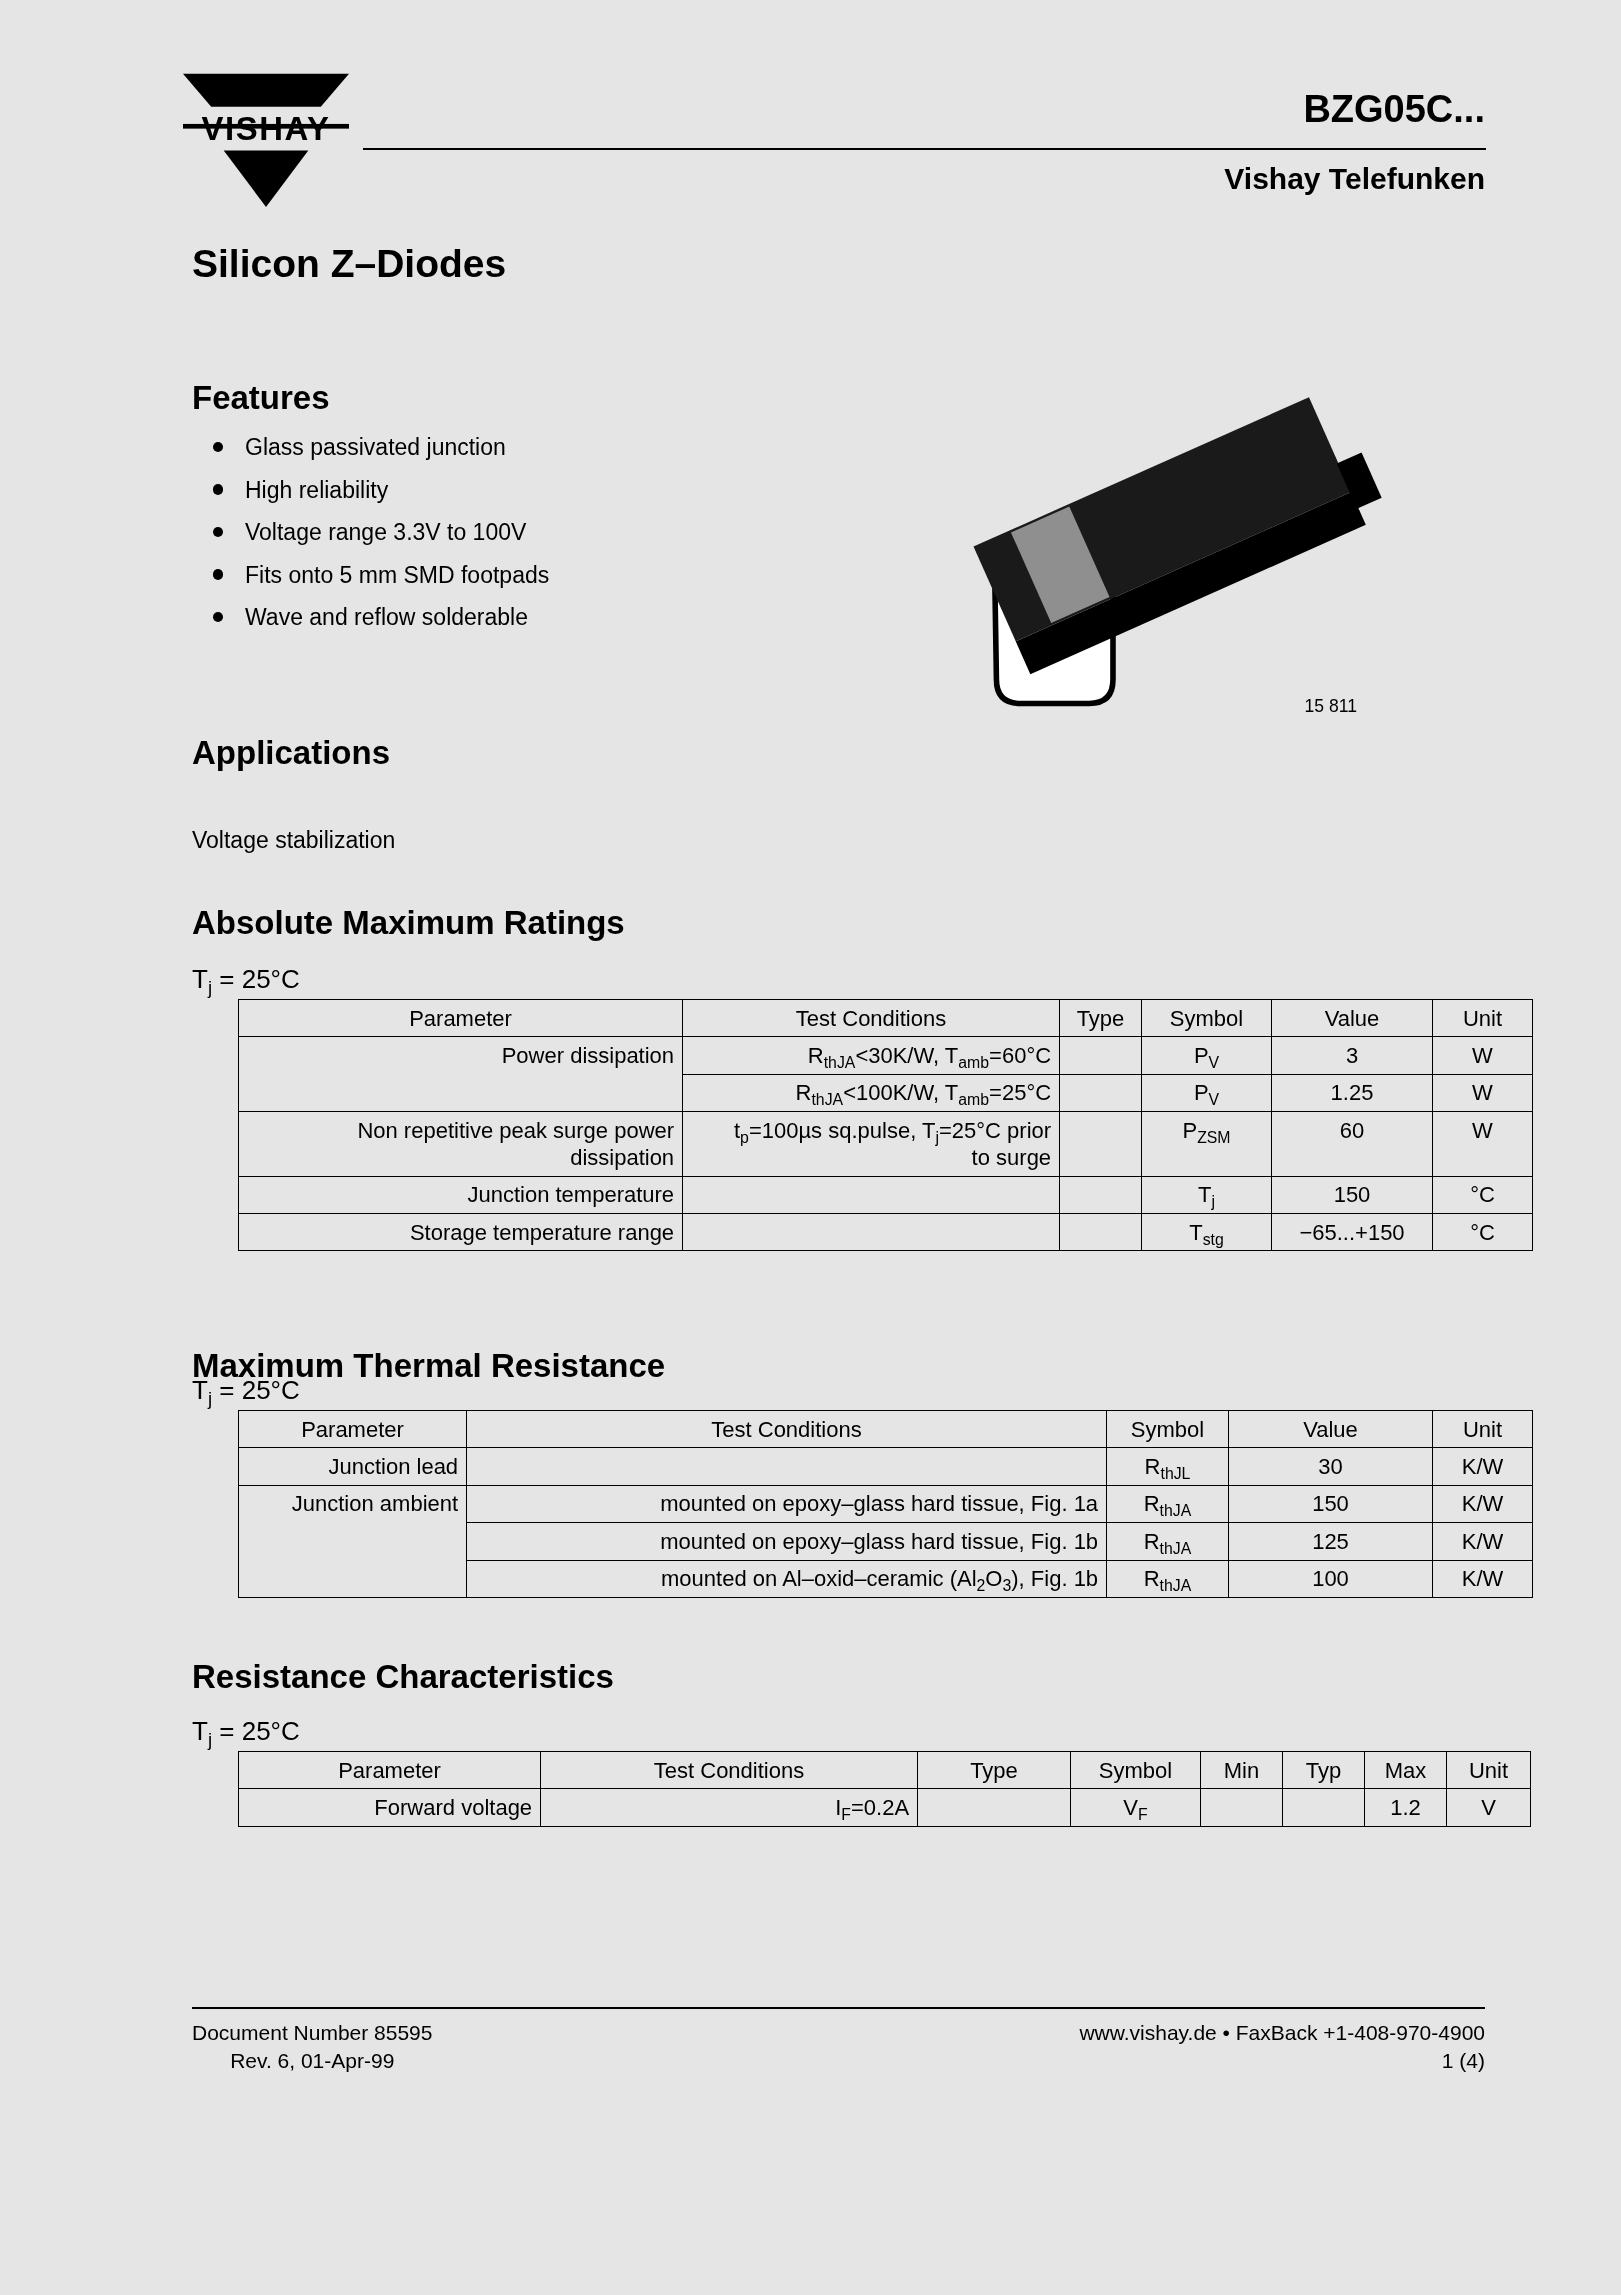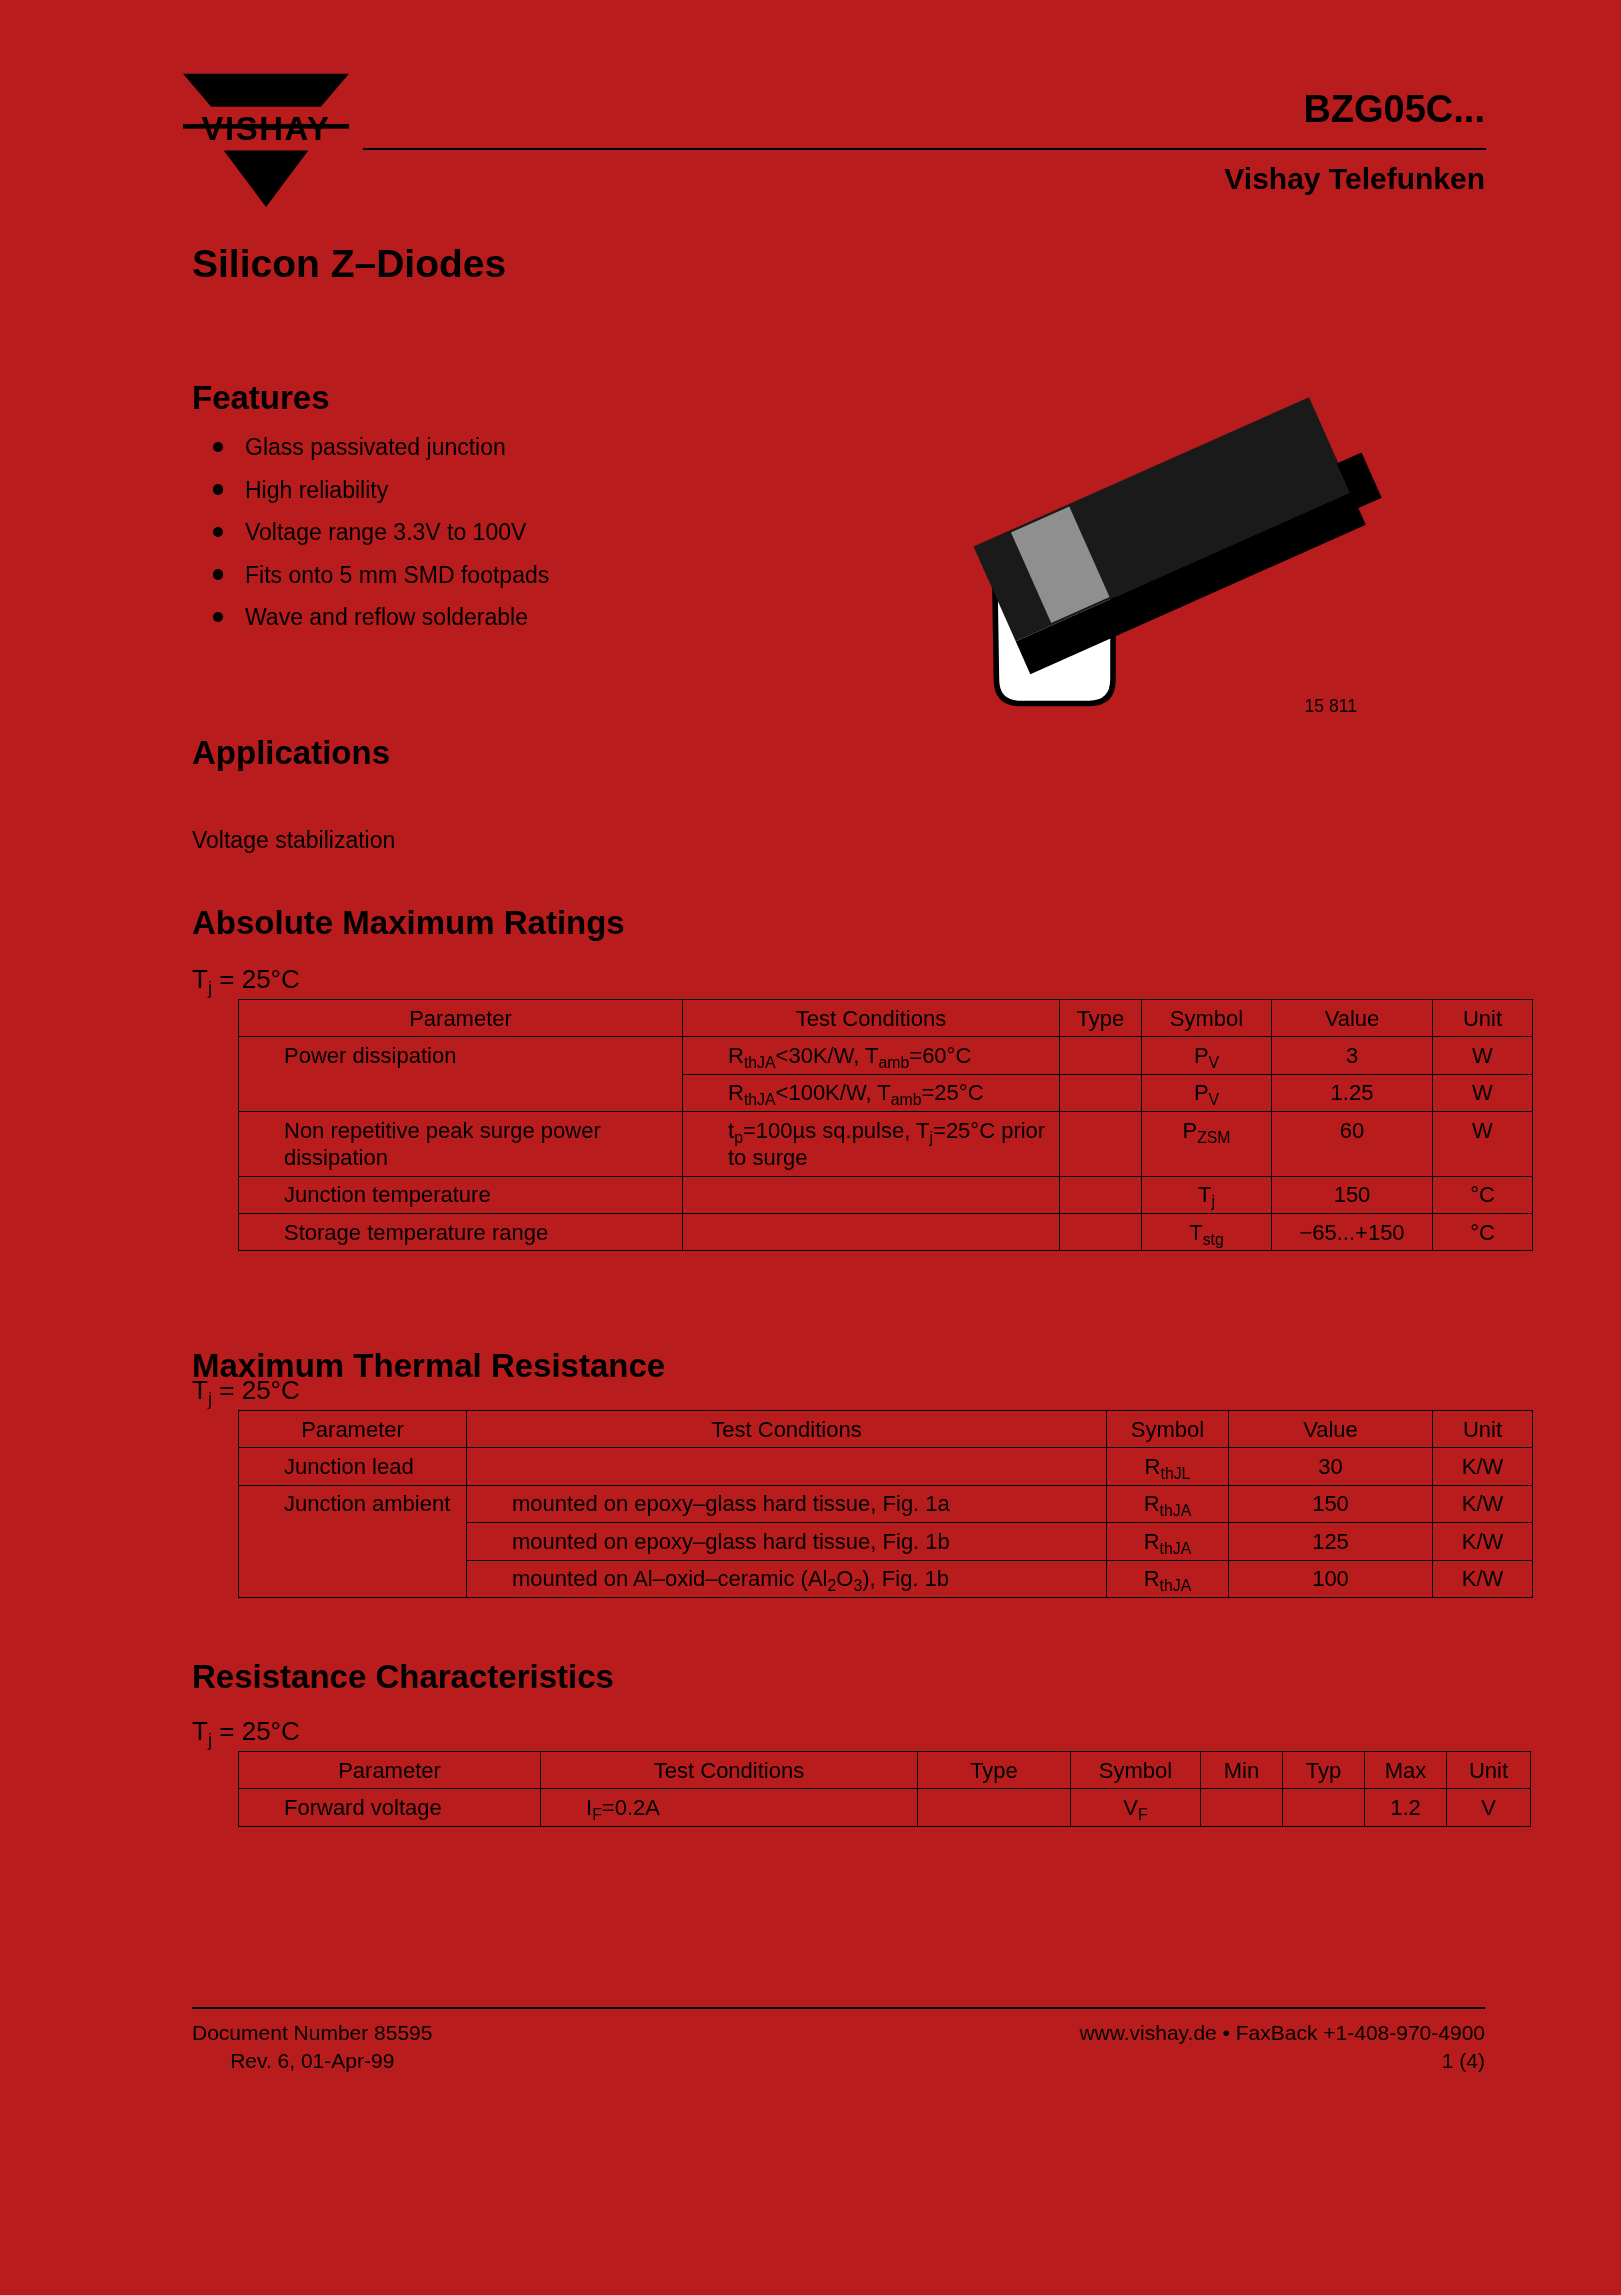--- a/index.html
+++ b/index.html
@@ -1,18 +1,18 @@
 <!DOCTYPE html>
 <html style="font-size:12.6px"><head>
 <meta charset="utf-8">
 <style>
   * { margin:0; padding:0; box-sizing:border-box; }
   html,body { background:#fff; }
   .page {
-    position:relative; width:1622px; height:2295px; background:#b91c1c;
+    position:relative; width:1622px; height:2295px; background:#e5e5e5;
     font-family:"Liberation Sans", sans-serif; color:#000; overflow:hidden;
   }
   .abs { position:absolute; }
 
   
   .logo { left:183px; top:72px; width:166px; height:143px; }
   .part-number { right:137px; top:88px; font-size:38px; font-weight:bold; }
   .head-rule { left:363px; top:148px; width:1123px; height:2.4px; background:#000; }
   .brand { right:137px; top:162px; font-size:30px; font-weight:bold; }
 
@@ -40,21 +40,21 @@
   .ec-h { left:192px; top:1658px; }
   .ec-cond { left:192px; top:1716px; }
   .ec-table { left:192px; top:1751px; width:1293px; }
 
   .cond { font-size:26px;text-align:center; }
 
   table { border-collapse:collapse; table-layout:fixed; width:100%;margin-left:46px; }
   th, td { border:1.6px solid #000; padding:4.7px 7.9px; font-size:22px; line-height:27px; vertical-align:top; }
   th { text-align:center; font-weight:normal; height:37px; }
   td { height:37px; }
-  td.l { text-align:left;padding-left:45px; }
+  td.l { text-align:right;padding-left:45px; }
   td.c { text-align:center; }
   sub { font-size:72%; line-height:0; }
 
   .footer-rule { left:192px; top:2007px; width:1293px; height:2.4px; background:#000; }
   .footer-left { left:192px; top:2019px; font-size:21px; line-height:28px;text-align:center; }
   .footer-right { right:137px; top:2019px; font-size:21px; line-height:28px; text-align:right; }
 </style>
 </head>
 <body>
 

